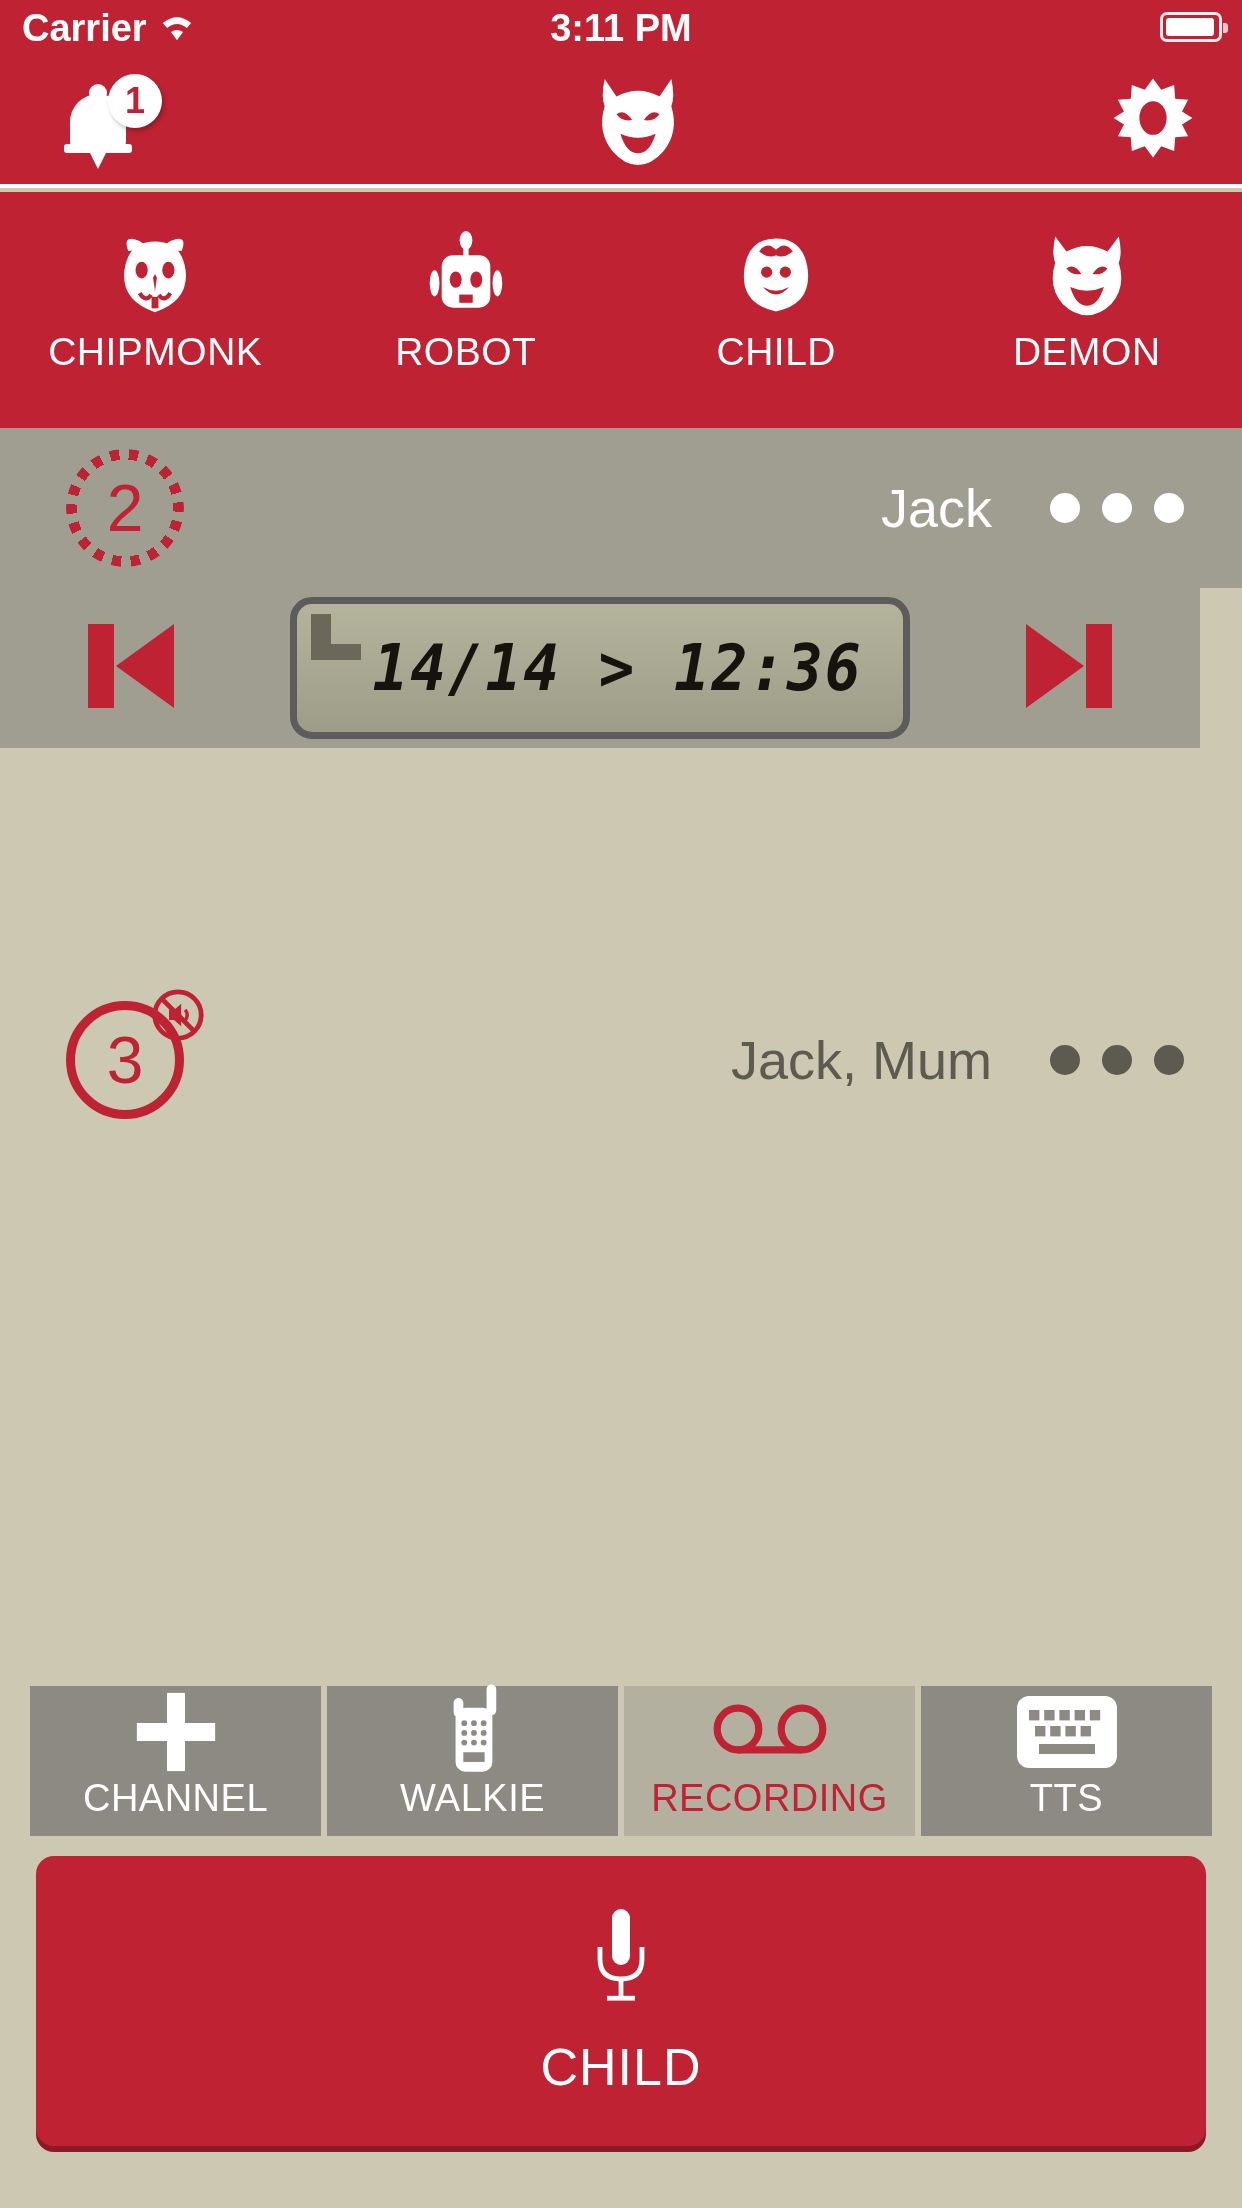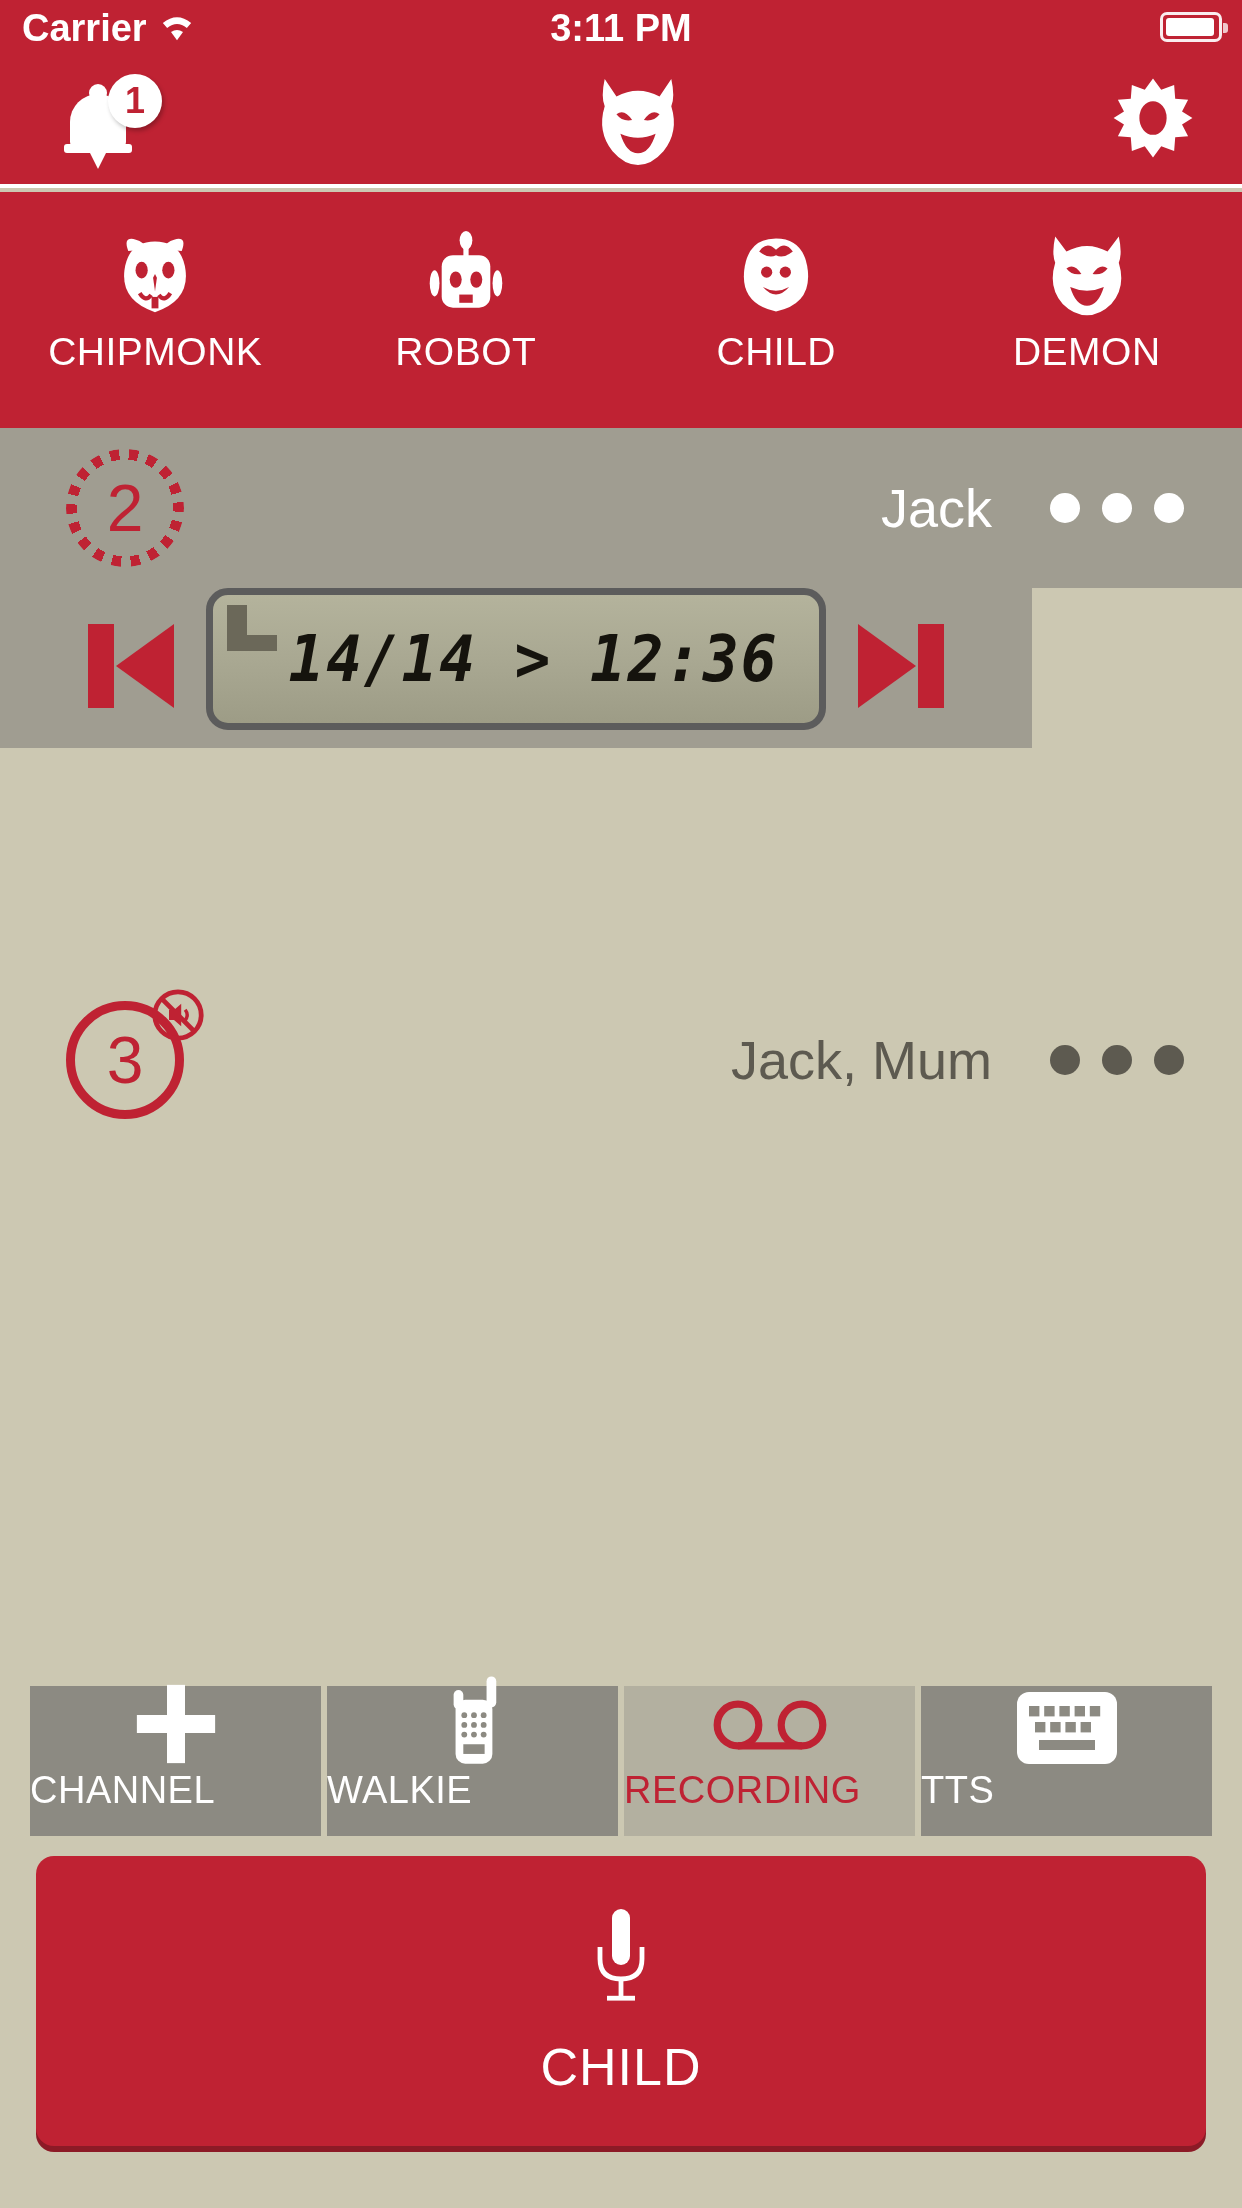--- a/index.html
+++ b/index.html
@@ -158,22 +158,22 @@
   .name-light { color: #ffffff; }
   .name-dark  { color: #5d5a50; }
 
   .dots { width: 250px; display:flex; align-items:center; justify-content:center; gap: 22px; }
   .dot { width: 30px; height: 30px; border-radius: 50%; }
   .dot-light { background: #ffffff; }
   .dot-dark  { background: #5d5a50; }
 
   
   .transport {
-    position: absolute; left: 0; width: 1032px; height: 160px;
-    display:flex; justify-content:space-between;
+    position: absolute; left: 0; width: 1200px; height: 160px;
+    display:flex; align-items:center; justify-content:space-between;
     padding: 0 66px; background:#a09d91;
   }
   .tbtn { width: 130px; display:flex; align-items:center; justify-content:center; }
 
   .lcd {
     position: relative;
     width: 620px; height: 142px;
     background: linear-gradient(180deg, #b4b39c 0%, #a8a791 55%, #9d9c86 100%);
     border: 7px solid #5c5c5c;
     border-radius: 22px;
@@ -208,22 +208,22 @@
     background: #ccc8b2;
   }
 
   
   .toolbar {
     position: absolute; left: 30px; width: 1182px; height: 160px;
     display: flex; gap: 6px;
   }
   .tool {
     flex: 1; background: #8c8a82;
-    display:flex; flex-direction:column; justify-content:flex-end;
-    padding-bottom: 24px;
+    display:flex; flex-direction:column; align-items:center; justify-content:flex-end;
+    padding-bottom: 16px;
     margin-top: 10px;
   }
   .tool.active { background: #b3b0a0; }
   .tool-icon { flex:1; display:flex; align-items:center; justify-content:center; width:100%; }
   .tool-label { font-size: 38px; color: #ffffff; letter-spacing: 0.5px; }
   .tool.active .tool-label { color: #bf2233; }
 
   
   .hold {
     position: absolute; left: 36px; width: 1170px;

